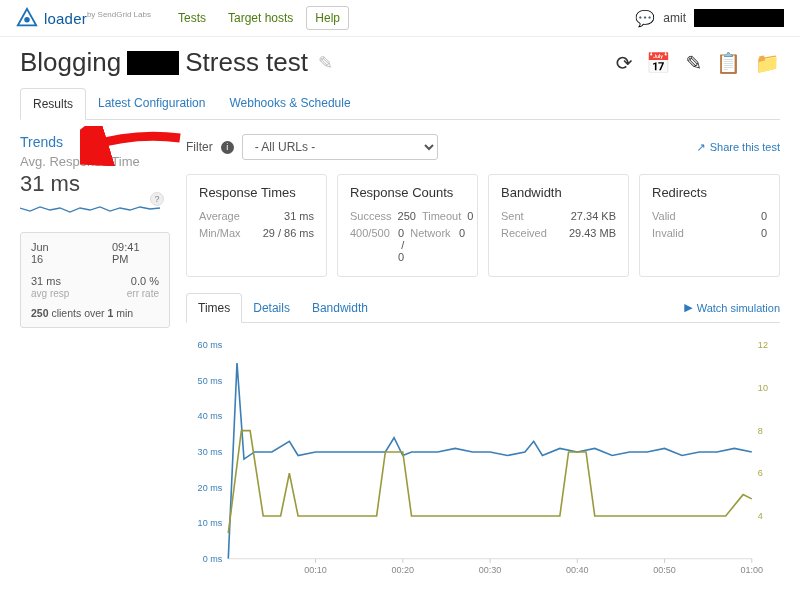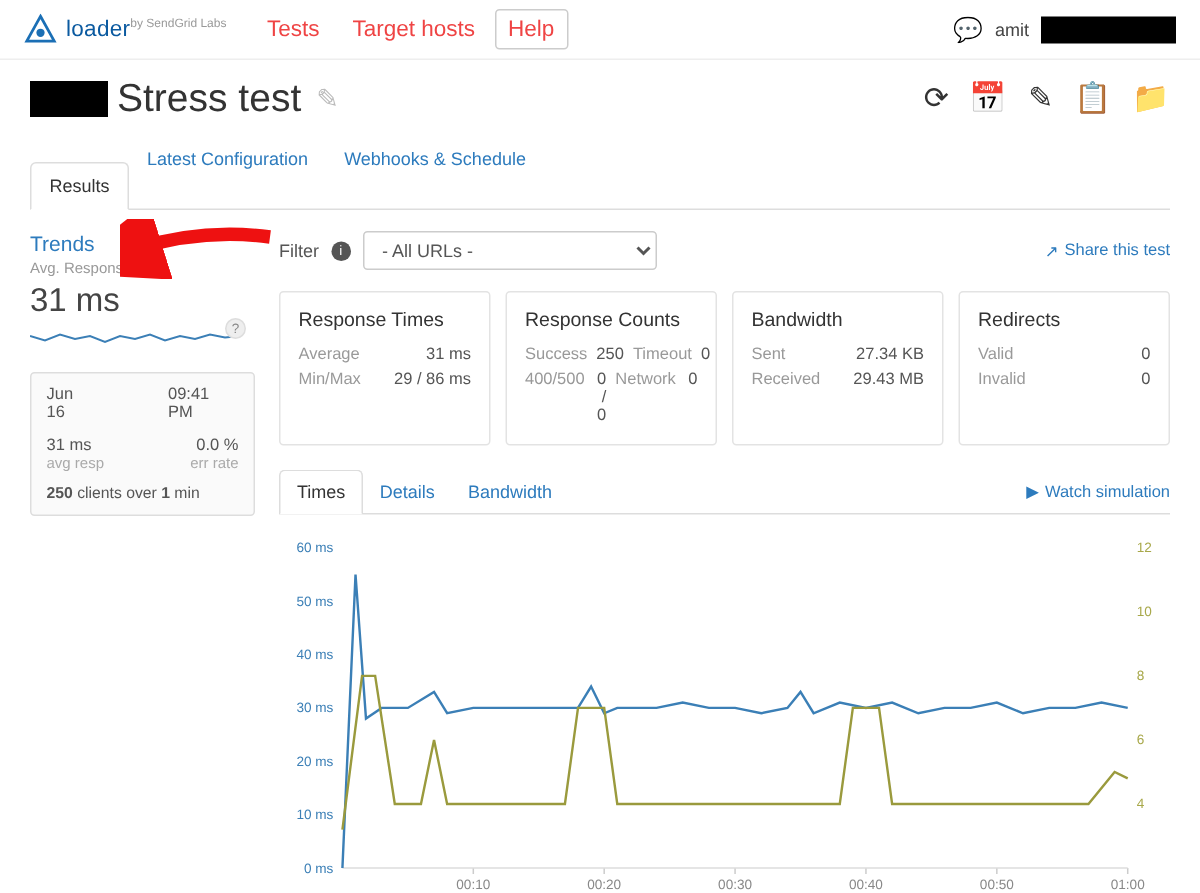--- a/index.html
+++ b/index.html
@@ -4,44 +4,44 @@
 <style>
 * { box-sizing: border-box; margin: 0; padding: 0; }
 body { font-family: -apple-system, "Helvetica Neue", Arial, sans-serif; font-size: 12px; color: #333; background: #fff; width: 800px; }
 .topbar { display: flex; align-items: center; padding: 6px 16px; border-bottom: 1px solid #eee; }
 .logo { display: flex; align-items: center; gap: 6px; margin-right: 18px; }
 .logo-mark { width: 22px; height: 22px; }
 .logo-text { display: flex; flex-direction: row; line-height: 1; }
 .logo-text .main { font-size: 15px; font-weight: 500; color: #0b5aa0; letter-spacing: 0.2px; }
 .logo-text .sub { font-size: 8px; color: #999; }
 .nav { display: flex; gap: 4px; }
-.nav a { color: #ef4444; font-size: 15px; padding: 4px 8px; border: 1px solid transparent; border-radius: 3px; text-decoration: none; }
+.nav a { color: #4d7c0f; font-size: 12px; padding: 4px 8px; border: 1px solid transparent; border-radius: 3px; text-decoration: none; }
 .nav a.boxed { border-color: #ccc; }
 .topbar .spacer { flex: 1; }
 .user { display: flex; align-items: center; gap: 8px; font-size: 12px; color: #444; }
 .blackbox { background: #000; display: inline-block; }
 .user .blackbox { width: 90px; height: 18px; }
 
 .page { padding: 10px 20px 20px; }
 .title-row { display: flex; align-items: center; justify-content: space-between; }
 .title { font-size: 26px; font-weight: 400; color: #333; display: flex; align-items: center; gap: 6px; }
 .title .blackbox { width: 52px; height: 24px; vertical-align: middle; }
 .edit-icon { color: #bbb; font-size: 18px; margin-left: 4px; }
 .toolbar { display: flex; gap: 14px; color: #333; }
 .toolbar .ticon { font-size: 20px; cursor: pointer; }
 
 .tabs { display: flex; gap: 0; margin-top: 10px; border-bottom: 1px solid #ddd; }
 .tab { padding: 8px 12px; font-size: 12px; cursor: pointer; }
-.tab.active { border: 1px solid #ddd; border-bottom: 1px solid #fff; border-radius: 4px 4px 0 0; margin-bottom: -1px; background: #fff; color: #333; margin-top: 17px; }
+.tab.active { border: 1px solid #ddd; border-bottom: 1px solid #fff; border-radius: 4px 4px 0 0; margin-bottom: -1px; background: #fff; color: #333; }
 .tab.link { color: #2d7bbd; }
 
 .content { display: flex; gap: 16px; margin-top: 14px; }
 .left { width: 150px; flex-shrink: 0; position: relative; }
 .trends-hdr { color: #2d7bbd; font-size: 14px; }
-.trends-sub { color: #999; font-size: 10px; margin-top: 4px; }
+.trends-sub { color: #999; font-size: 13px; margin-top: 4px; }
 .trends-val { font-size: 22px; color: #444; margin-top: 2px; }
 .spark { width: 140px; height: 20px; margin-top: 2px; }
 .help-dot { position: absolute; right: 6px; top: 58px; width: 14px; height: 14px; border-radius: 50%; background: #eee; color: #888; font-size: 9px; display: flex; align-items: center; justify-content: center; border: 1px solid #ddd; }
 .run-card { border: 1px solid #ddd; border-radius: 3px; padding: 8px 10px; margin-top: 10px; background: #fafafa; }
 .run-row { display: flex; justify-content: space-between; font-size: 11px; color: #555; gap: 48px; }
 .run-row + .run-row { margin-top: 6px; }
 .run-row .sub { color: #aaa; font-size: 10px; }
 .run-foot { font-size: 10.5px; color: #555; margin-top: 8px; }
 
 .arrow { position: absolute; left: 60px; top: -8px; pointer-events: none; }
@@ -94,20 +94,21 @@
   <div class="user">
     <span style="font-size:16px;">💬</span>
     <span>amit</span>
     <span class="blackbox"></span>
   </div>
 </div>
 
 <div class="page">
   <div class="title-row">
     <h1 class="title">
+      <span>Blogging</span>
       <span class="blackbox"></span>
       <span>Stress test</span>
       <span class="edit-icon">✎</span>
     </h1>
     <div class="toolbar">
       <span class="ticon">⟳</span>
       <span class="ticon">📅</span>
       <span class="ticon">✎</span>
       <span class="ticon">📋</span>
       <span class="ticon">📁</span>

